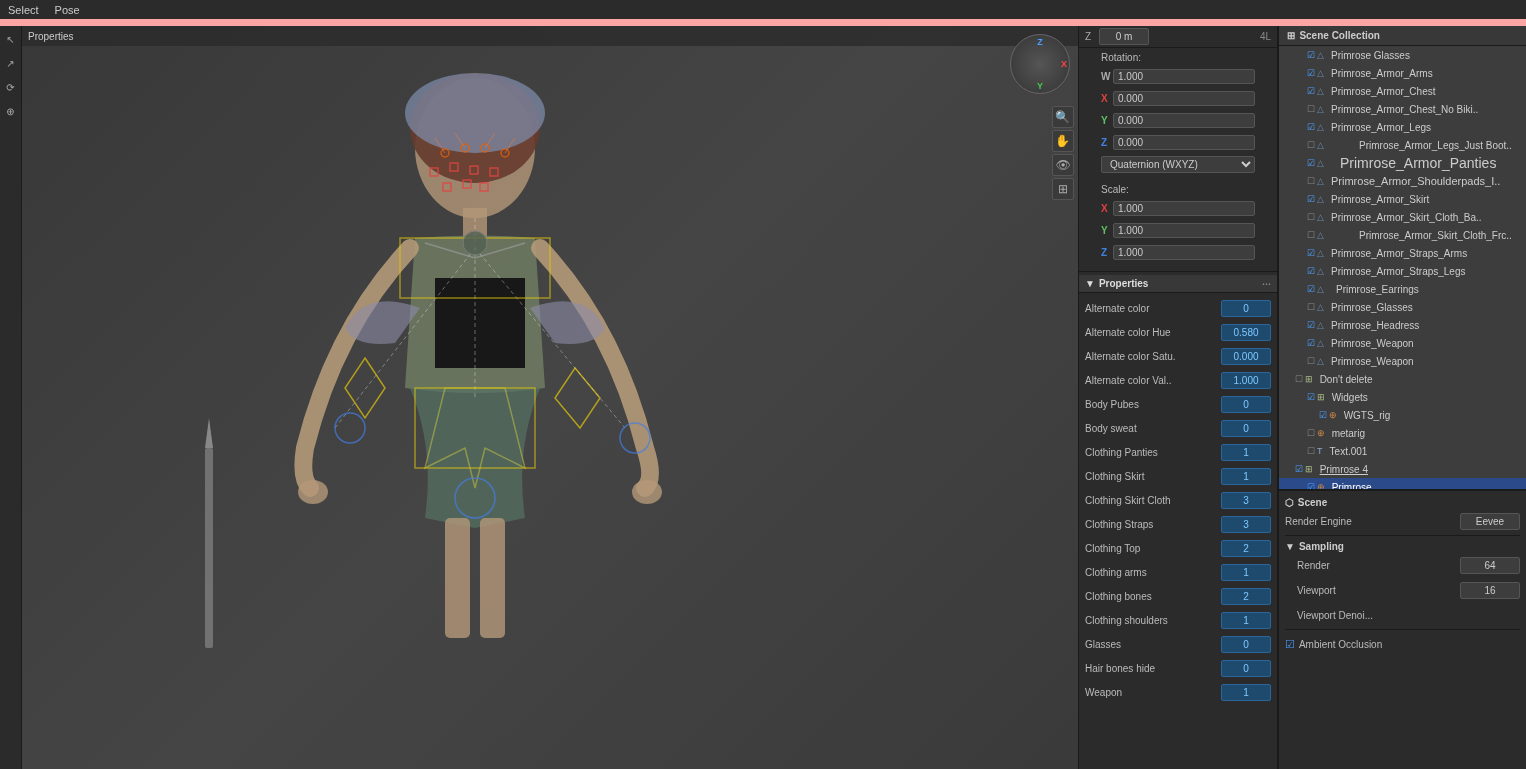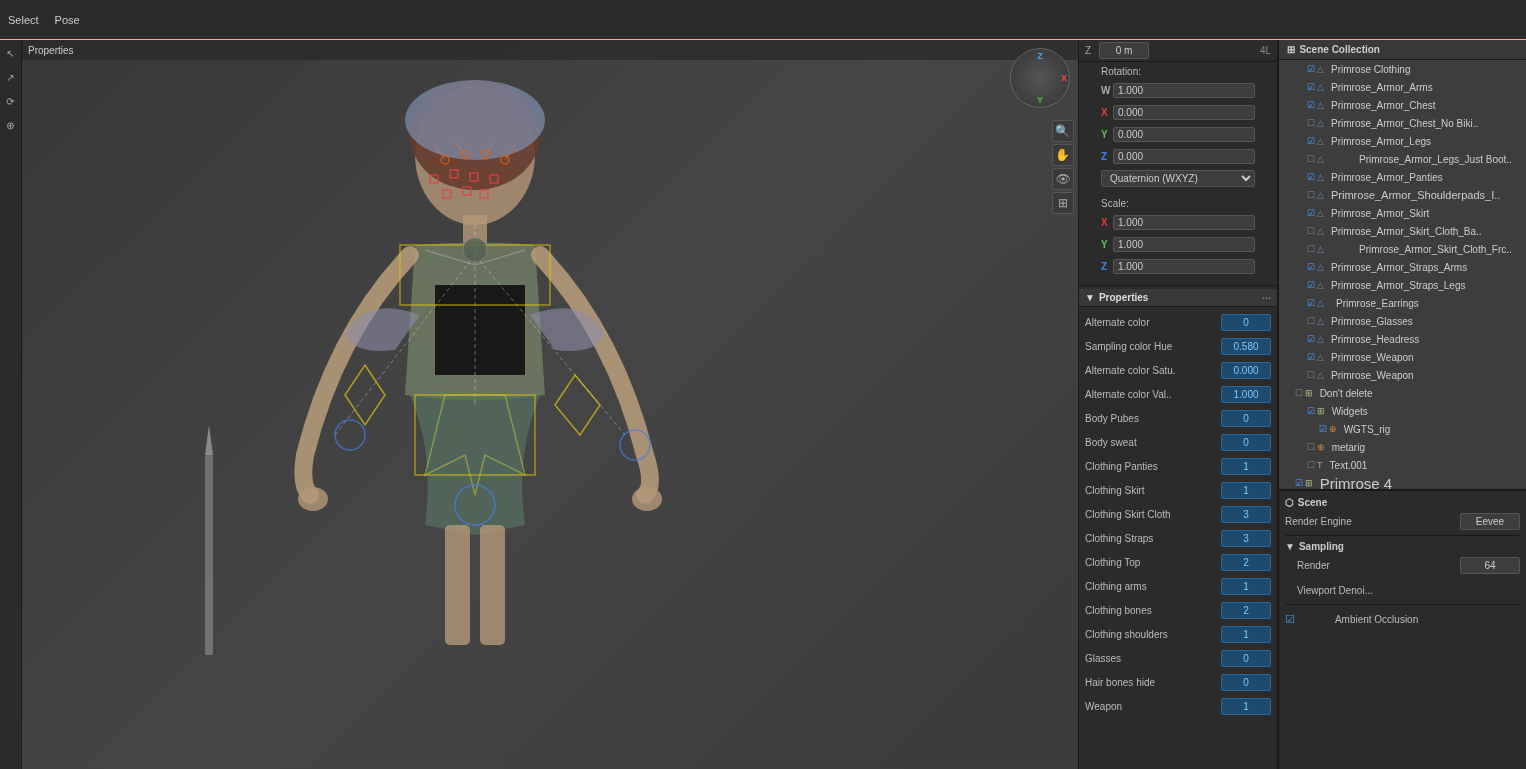--- a/index.html
+++ b/index.html
@@ -10,27 +10,27 @@
       font-family: 'Segoe UI', Arial, sans-serif;
       font-size: 11px;
       color: #ccc;
       overflow: hidden;
       display: flex;
       flex-direction: column;
     }
 
     
     .top-bar {
-      height: 40px;
+      height: 26px;
       background: #2b2b2b;
       display: flex;
       align-items: center;
       padding: 0 8px;
       gap: 16px;
-      border-bottom: 1px solid #fca5a5;
+      border-bottom: 7px solid #fca5a5;
     }
     .top-bar-item {
       color: #ccc;
       font-size: 11px;
       cursor: pointer;
     }
 
     
     .main-area {
       flex: 1;
@@ -251,21 +251,20 @@
     }
     .tree-item.active-highlight { background: #2a4a8a; color: #fff; }
     .tree-indent-1 { padding-left: 16px; }
     .tree-indent-2 { padding-left: 28px; }
     .tree-indent-3 { padding-left: 40px; }
     .br-row {
       display: flex;
       align-items: center;
       margin-bottom: 3px;
       height: 22px;
-      gap: 36px;
     }
     .br-label { flex: 1; font-size: 10px; color: #bbb; }
     .br-val {
       background: #3d3d3d;
       border: 1px solid #555;
       color: #ccc;
       font-size: 10px;
       padding: 2px 6px;
       border-radius: 2px;
       min-width: 60px;
@@ -518,21 +517,21 @@
       <span style="margin-left:auto; color:#888; font-size:9px">⋯</span>
     </div>
 
     <div class="prop-section">
 
     <div class="prop-row">
           <span class="prop-label">Alternate color</span>
           <span class="prop-value blue-val">0</span>
         </div>
         <div class="prop-row">
-          <span class="prop-label">Sampling color Hue</span>
+          <span class="prop-label">Alternate color Hue</span>
           <span class="prop-value blue-val">0.580</span>
         </div>
         <div class="prop-row">
           <span class="prop-label">Alternate color Satu.</span>
           <span class="prop-value blue-val">0.000</span>
         </div>
         <div class="prop-row">
           <span class="prop-label">Alternate color Val..</span>
           <span class="prop-value blue-val">1.000</span>
         </div>
@@ -595,21 +594,21 @@
   <div class="scene-and-render">
     <div class="scene-header">
       <span>⊞</span>
       <span>Scene Collection</span>
     </div>
     <div class="scene-tree-upper">
 
     <div class="tree-item tree-indent-2">
           <span class="check-blue">☑</span>
           <span style="font-size: 9px; margin-right: 2px; color: rgb(102, 136, 170);">△</span>
-          <span style="font-size: 10px; margin-left: 3px;">Primrose Clothing</span>
+          <span style="font-size: 10px; margin-left: 3px;">Primrose Glasses</span>
         </div>
         <div class="tree-item tree-indent-2">
           <span class="check-blue">☑</span>
           <span style="font-size: 9px; margin-right: 2px; color: rgb(102, 136, 170);">△</span>
           <span style="font-size: 10px; margin-left: 3px;">Primrose_Armor_Arms</span>
         </div>
         <div class="tree-item tree-indent-2">
           <span class="check-blue">☑</span>
           <span style="font-size: 9px; margin-right: 2px; color: rgb(102, 136, 170);">△</span>
           <span style="font-size: 10px; margin-left: 3px;">Primrose_Armor_Chest</span>
@@ -625,21 +624,21 @@
           <span style="font-size: 10px; margin-left: 3px;">Primrose_Armor_Legs</span>
         </div>
         <div class="tree-item tree-indent-2">
           <span class="check-grey">☐</span>
           <span style="font-size: 9px; margin-right: 2px; color: rgb(102, 136, 170);">△</span>
           <span style="font-size: 10px; margin-left: 3px; padding-left: 28px;">Primrose_Armor_Legs_Just Boot..</span>
         </div>
         <div class="tree-item tree-indent-2">
           <span class="check-blue">☑</span>
           <span style="font-size: 9px; margin-right: 2px; color: rgb(102, 136, 170);">△</span>
-          <span style="font-size: 10px; margin-left: 3px;">Primrose_Armor_Panties</span>
+          <span style="font-size: 14px; margin-left: 12px;">Primrose_Armor_Panties</span>
         </div>
         <div class="tree-item tree-indent-2">
           <span class="check-grey">☐</span>
           <span style="font-size: 9px; margin-right: 2px; color: rgb(102, 136, 170);">△</span>
           <span style="font-size: 11px; margin-left: 3px;">Primrose_Armor_Shoulderpads_I..</span>
         </div>
         <div class="tree-item tree-indent-2">
           <span class="check-blue">☑</span>
           <span style="font-size: 9px; margin-right: 2px; color: rgb(102, 136, 170);">△</span>
           <span style="font-size: 10px; margin-left: 3px;">Primrose_Armor_Skirt</span>
@@ -710,21 +709,21 @@
           <span style="font-size: 10px; margin-left: 3px;">metarig</span>
         </div>
         <div class="tree-item tree-indent-2">
           <span class="check-grey">☐</span>
           <span style="font-size: 9px; margin-right: 2px; color: rgb(136, 170, 204);">T</span>
           <span style="font-size: 10px; margin-left: 3px;">Text.001</span>
         </div>
         <div class="tree-item tree-indent-1">
           <span class="check-blue">☑</span>
           <span style="font-size: 9px; margin-right: 2px; color: rgb(170, 187, 136);">⊞</span>
-          <span style="font-size: 15px; margin-left: 3px;">Primrose 4</span>
+          <span style="font-size: 10px; margin-left: 3px; text-decoration: underline;">Primrose 4</span>
         </div>
         <div class="tree-item tree-indent-2 active-highlight">
           <span class="check-blue">☑</span>
           <span style="font-size: 9px; margin-right: 2px; color: rgb(204, 136, 68);">⊕</span>
           <span style="font-size: 10px; margin-left: 3px;">Primrose</span>
         </div>
       </div>
     <div class="render-lower">
 
       <div class="br-section">
@@ -738,20 +737,24 @@
       <div class="divider-h"></div>
       <div class="br-section">
         <span>▼</span>
         <span>Sampling</span>
       </div>
       <div class="br-row br-indent">
         <span class="br-label">Render</span>
         <span class="br-val">64</span>
       </div>
       <div class="br-row br-indent">
+        <span class="br-label">Viewport</span>
+        <span class="br-val">16</span>
+      </div>
+      <div class="br-row br-indent">
         <span class="br-label">Viewport Denoi...</span>
       </div>
       <div class="divider-h"></div>
       <div class="br-row">
         <span style="margin-right:4px; color:#4a9eff;">☑</span>
         <span class="br-label">Ambient Occlusion</span>
       </div>
     </div>
   </div>
 

